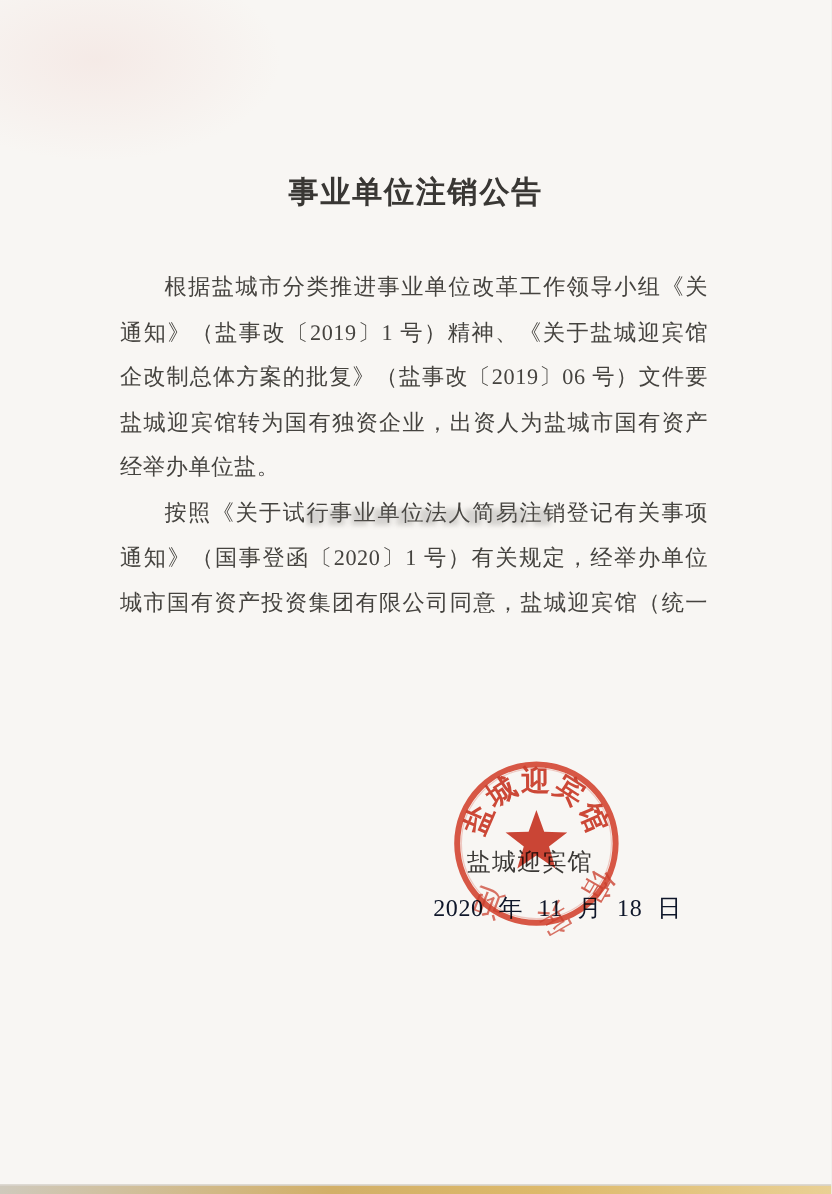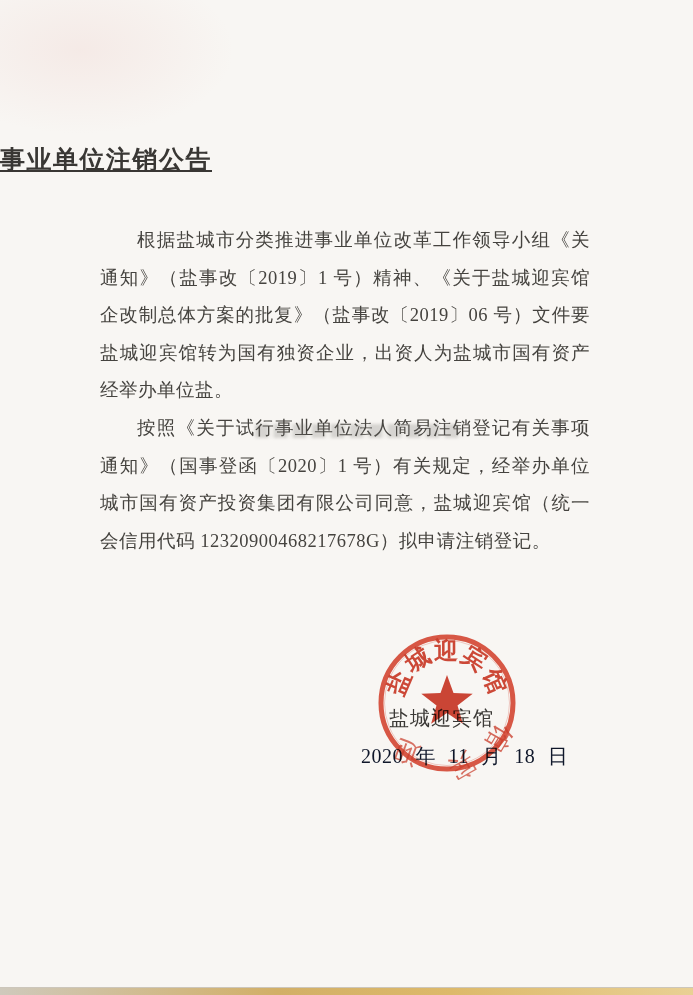--- a/index.html
+++ b/index.html
@@ -12,24 +12,23 @@
     font-family:"Liberation Serif","DejaVu Serif",serif;
   }
   
   .corner-tint{
     position:absolute;left:0;top:0;width:320px;height:200px;
     background:radial-gradient(ellipse 220px 120px at 80px 50px, rgba(232,186,180,0.20), rgba(232,186,180,0) 70%);
     pointer-events:none;
   }
   .doc-title{
     position:absolute;top:143px;left:0;width:693px;
-    text-align:left;
+    text-align:center;
     font-size:25px;font-weight:700;letter-spacing:1.5px;
     color:#393734;
-    text-decoration:underline;
   }
   .body-block{
     position:absolute;top:222px;left:100px;width:490px;
     font-size:18.5px;color:#45433f;
   }
   .line{
     height:37.6px;line-height:37.6px;
     overflow:hidden;
     text-align:justify;
     letter-spacing:0.5px;
@@ -74,21 +73,20 @@
 
   <div class="body-block">
     <div class="line fill ind">根据盐城市分类推进事业单位改革工作领导小组《关于</div>
     <div class="line fill">通知》（盐事改〔2019〕1 号）精神、《关于盐城迎宾馆转</div>
     <div class="line fill">企改制总体方案的批复》（盐事改〔2019〕06 号）文件要求，</div>
     <div class="line fill">盐城迎宾馆转为国有独资企业，出资人为盐城市国有资产投</div>
     <div class="line end">经举办单位盐。</div>
     <div class="line fill ind">按照《关于试行事业单位法人简易注销登记有关事项的</div>
     <div class="line fill">通知》（国事登函〔2020〕1 号）有关规定，经举办单位盐</div>
     <div class="line fill">城市国有资产投资集团有限公司同意，盐城迎宾馆（统一社</div>
-    <div class="line end">会信用代码 12320900468217678G）拟申请注销登记。</div>
   </div>
 
   <div class="ghost-smudge"></div>
 
   <div class="signature">盐城迎宾馆</div>
 
   <div class="doc-date">2020 年 11 月 18 日</div>
 
   <svg class="seal" viewBox="0 0 150 150">
     <circle cx="75" cy="73" r="66" fill="none" stroke="#d8432f" stroke-width="5" stroke-opacity="0.88"></circle>

